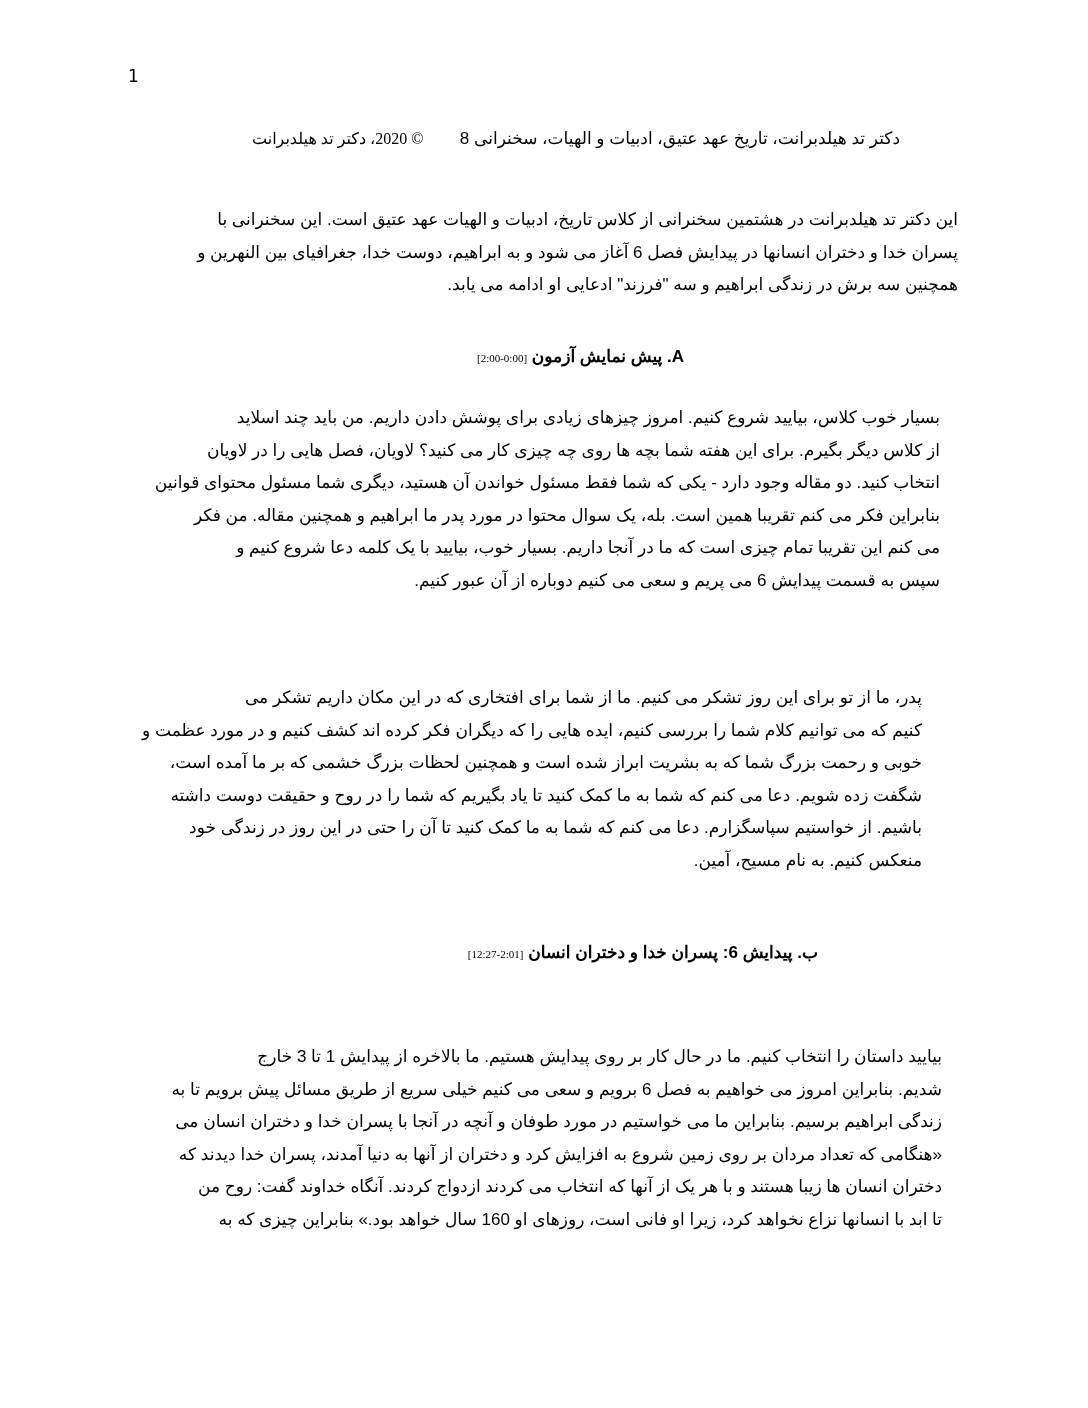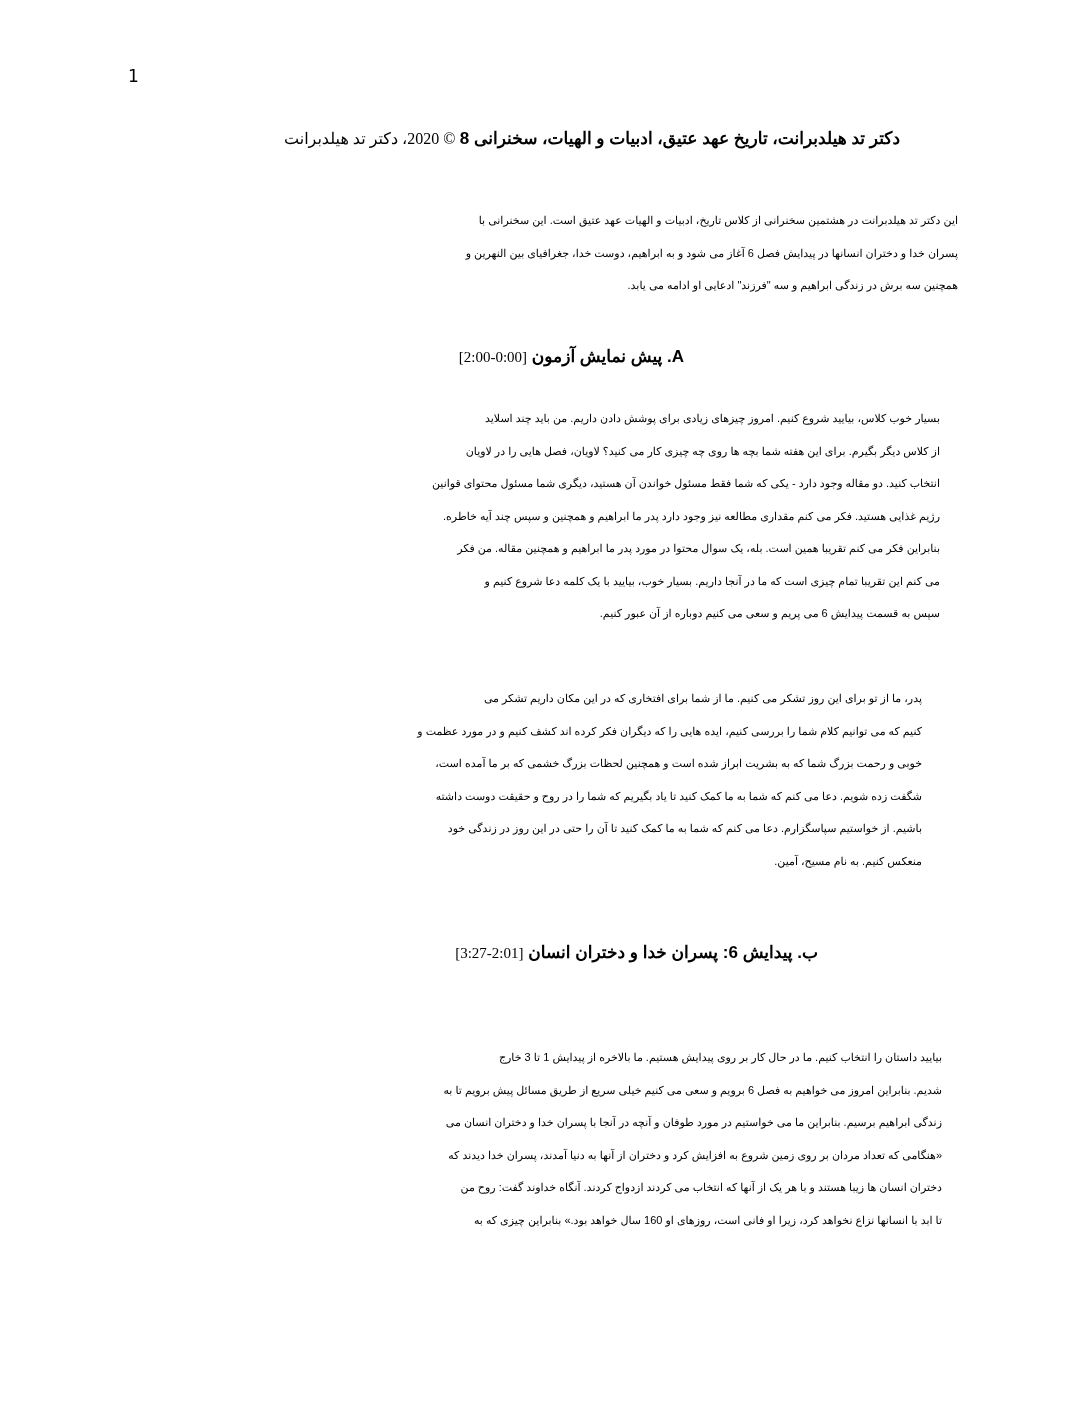--- a/index.html
+++ b/index.html
@@ -1,26 +1,26 @@
 <!DOCTYPE html>
 <html><head>
 <meta charset="utf-8">
 <style>
   html, body { margin: 0; padding: 0; background: #ffffff; }
   body { width: 1088px; height: 1408px; position: relative; overflow: hidden; color: #000; }
   .page-num { position: absolute; left: 128px; top: 66px; font-family: "DejaVu Sans", sans-serif; font-size: 17px; }
   .title { position: absolute; right: 188px; top: 128px; direction: rtl; white-space: nowrap; font-family: "Liberation Sans", sans-serif; }
-  .title .main { font-weight: bold; font-size: 17px; }
+  .title .main { font-weight: normal; font-size: 17px; margin-left: 32px; }
   .title .copy { font-family: "Liberation Serif", serif; font-size: 16px; }
-  .para { position: absolute; direction: rtl; text-align: justify; text-align-last: right; font-family: "Liberation Sans", sans-serif; font-size: 11px; line-height: 32.5px; }
+  .para { position: absolute; direction: rtl; text-align: justify; text-align-last: right; font-family: "Liberation Sans", sans-serif; font-size: 17px; line-height: 32.5px; }
   .para .line { display: block; white-space: nowrap; }
   .italic { }
   .heading { position: absolute; direction: rtl; white-space: nowrap; font-family: "Liberation Sans", sans-serif; font-size: 17px; }
   .heading .label { font-weight: bold; text-align: center; }
-  .heading .ts { font-family: "Liberation Serif", serif; font-size: 15px; }
+  .heading .ts { font-family: "Liberation Serif", serif; font-size: 11px; }
 </style>
 </head>
 <body>
 
 <div class="page-num">1</div>
 
 <div class="title">
   <span class="main">دکتر تد هیلدبرانت، تاریخ عهد عتیق، ادبیات و الهیات، سخنرانی 8</span>
   <span class="copy">© 2020، دکتر تد هیلدبرانت</span>
 </div>
@@ -33,38 +33,37 @@
 
 <div class="heading" style="right:404px; top:346px;">
   <span class="label">A. پیش نمایش آزمون</span>
   <span class="ts">[0:00-2:00]</span>
 </div>
 
 <div class="para" style="left:128px; width:812px; top:402px;">
   <span class="line">بسیار خوب کلاس، بیایید شروع کنیم.  امروز چیزهای زیادی برای پوشش دادن داریم. من باید چند اسلاید</span>
   <span class="line">از کلاس دیگر بگیرم. برای این هفته شما بچه ها روی چه چیزی کار می کنید؟ لاویان، فصل هایی را در لاویان</span>
   <span class="line">انتخاب کنید.  دو مقاله وجود دارد - یکی که شما فقط مسئول خواندن آن هستید، دیگری شما مسئول محتوای قوانین</span>
-  <span class="line">رژیم غذایی هستید. فکر می کنم مقداری مطالعه نیز وجود دارد پدر ما ابراهیم و همچنین و سپس چند آیه خاطره.</span>
   <span class="line">بنابراین فکر می کنم تقریبا همین است.  بله، یک سوال محتوا در مورد پدر ما ابراهیم و همچنین مقاله.  من فکر</span>
   <span class="line">می کنم این تقریبا تمام چیزی است که ما در آنجا داریم.          بسیار خوب، بیایید با یک کلمه دعا شروع کنیم و</span>
   <span class="line">سپس به قسمت پیدایش 6 می پریم و سعی می کنیم دوباره از آن عبور کنیم.</span>
 </div>
 
 <div class="para italic" style="left:132px; width:790px; top:682px;">
   <span class="line">پدر، ما از تو برای این روز تشکر می کنیم. ما از شما برای افتخاری که در این مکان داریم تشکر می</span>
   <span class="line">کنیم که می توانیم کلام شما را بررسی کنیم، ایده هایی را که دیگران فکر کرده اند کشف کنیم و در مورد عظمت و</span>
   <span class="line">خوبی و رحمت بزرگ شما که به بشریت ابراز شده است و همچنین لحظات بزرگ خشمی که بر ما آمده است،</span>
   <span class="line">شگفت زده شویم. دعا می کنم که شما به ما کمک کنید تا یاد بگیریم که شما را در روح و حقیقت دوست داشته</span>
   <span class="line">باشیم. از خواستیم سپاسگزارم. دعا می کنم که شما به ما کمک کنید تا آن را حتی در این روز در زندگی خود</span>
   <span class="line">منعکس کنیم. به نام مسیح، آمین.</span>
 </div>
 
 <div class="heading" style="right:270px; top:942px;">
   <span class="label">ب. پیدایش 6: پسران خدا و دختران انسان</span>
-  <span class="ts">[2:01-3:27]</span>
+  <span class="ts">[2:01-12:27]</span>
 </div>
 
 <div class="para" style="left:136px; width:806px; top:996px;margin-top:45px;">
   <span class="line">بیایید داستان را انتخاب کنیم. ما در حال کار بر روی پیدایش هستیم. ما بالاخره از پیدایش 1 تا 3 خارج</span>
   <span class="line">شدیم. بنابراین امروز می خواهیم به فصل 6 برویم و سعی می کنیم خیلی سریع از طریق مسائل پیش برویم تا به</span>
   <span class="line">زندگی ابراهیم برسیم. بنابراین ما می خواستیم در مورد طوفان و آنچه در آنجا با پسران خدا و دختران انسان می</span>
   <span class="line">«هنگامی که تعداد مردان بر روی زمین شروع به افزایش کرد و دختران از آنها به دنیا آمدند، پسران خدا دیدند که</span>
   <span class="line">دختران انسان ها زیبا هستند و با هر یک از آنها که انتخاب می کردند ازدواج کردند. آنگاه خداوند گفت: روح من</span>
   <span class="line">تا ابد با انسانها نزاع نخواهد کرد، زیرا او فانی است، روزهای او 160 سال خواهد بود.» بنابراین چیزی که به</span>
 </div>

